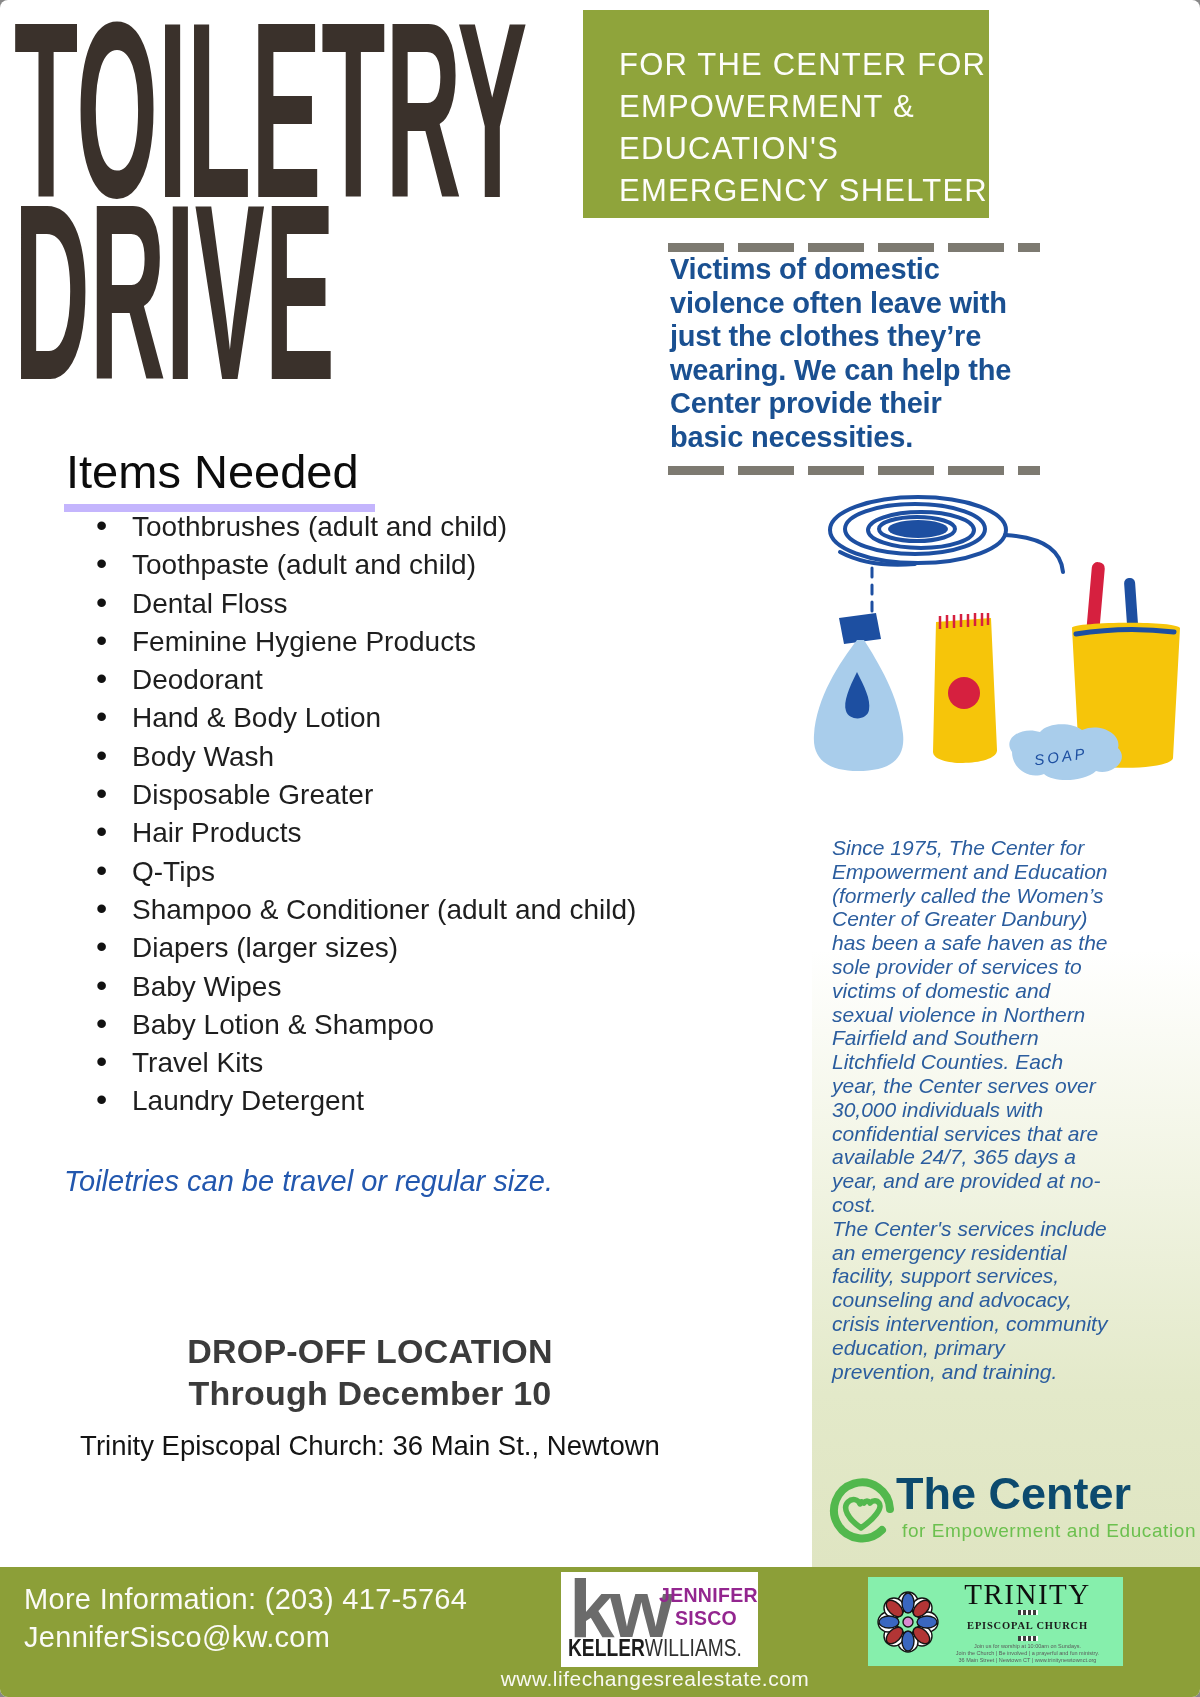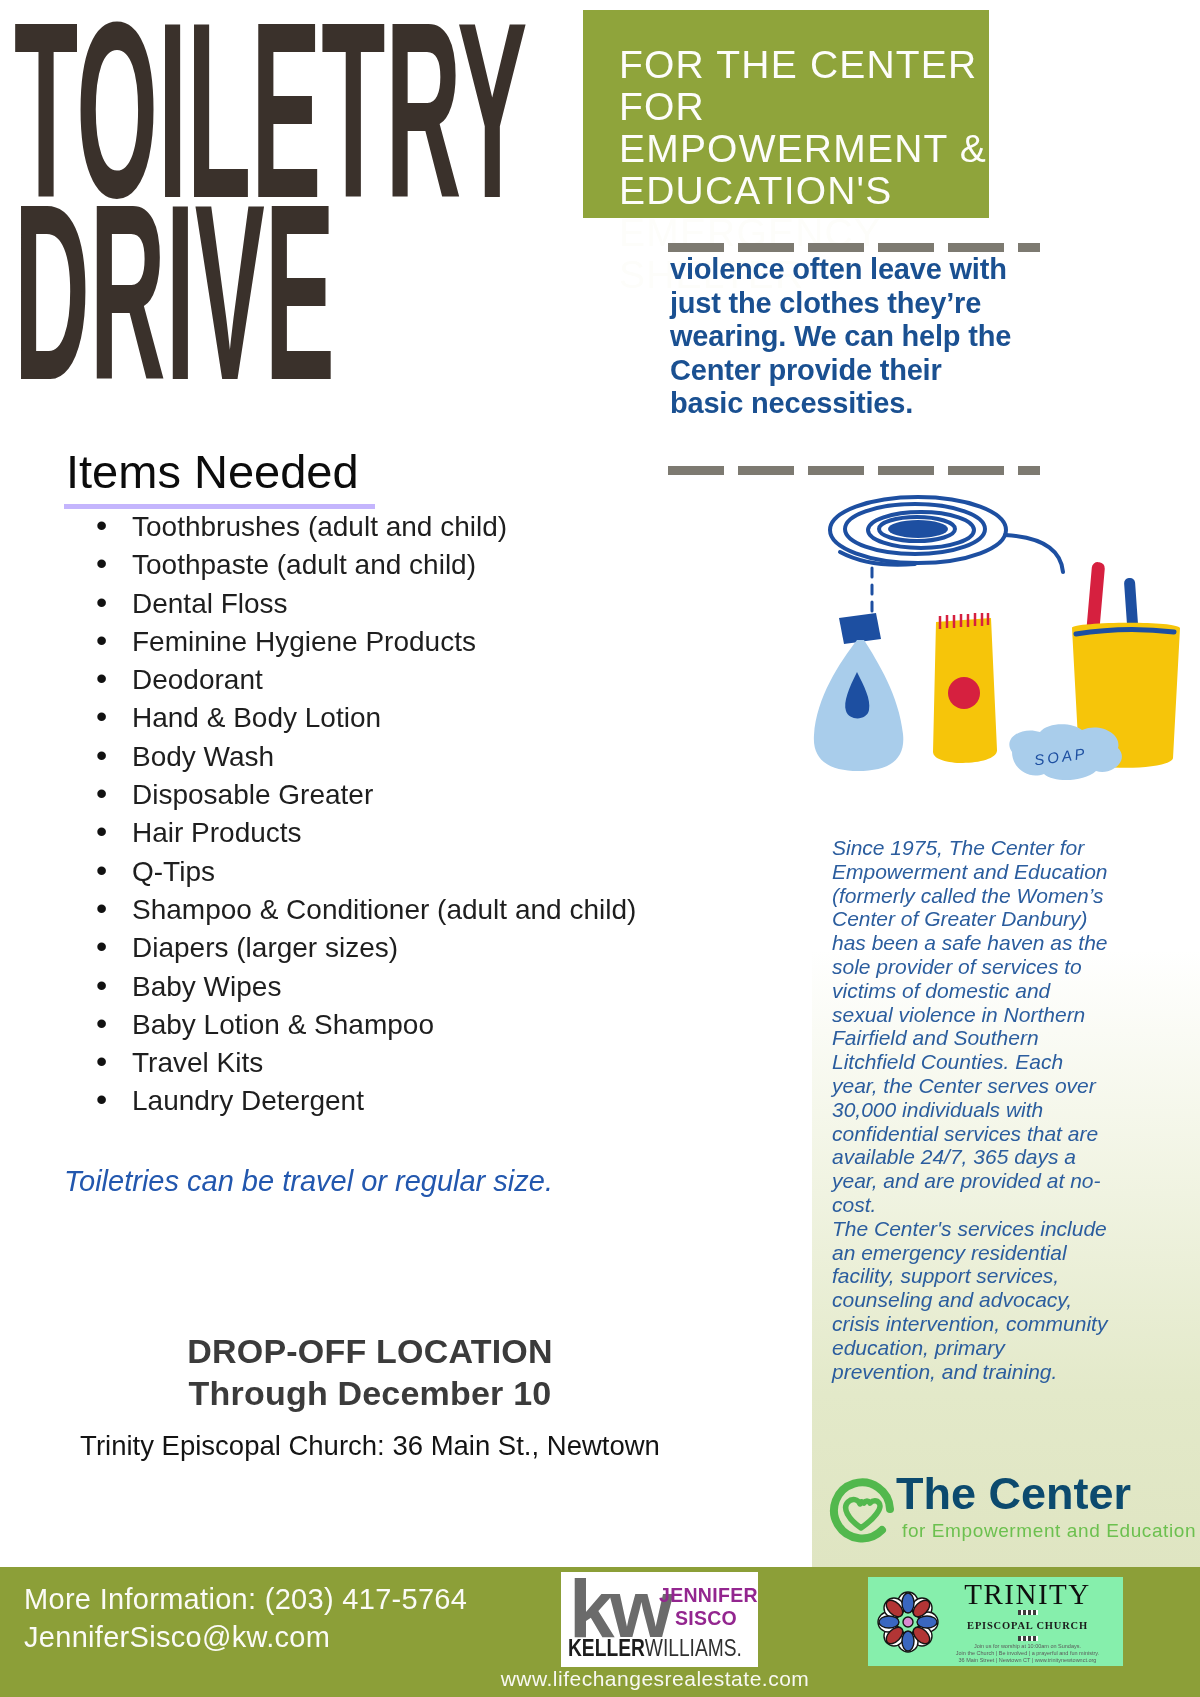--- a/index.html
+++ b/index.html
@@ -1,38 +1,38 @@
 <!DOCTYPE html>
 <html><head>
 <meta charset="utf-8">
 <style>
   html,body{margin:0;padding:0;background:#888;}
   .page{position:relative;width:1200px;height:1697px;background:#ffffff;overflow:hidden;
-        font-family:"Liberation Sans",sans-serif;margin:0 auto;}
+        font-family:"Liberation Sans",sans-serif;margin:0 auto;border-radius:8px;}
   
   .title-line{position:absolute;left:14px;font-size:250px;font-weight:700;color:#3a312b;
               line-height:1;white-space:nowrap;transform:scaleX(0.42);transform-origin:left top;
               letter-spacing:0px;}
   .title-1{top:-14px;}
   .title-2{top:168px;}
   
   .banner{position:absolute;left:583px;top:10px;width:406px;height:208px;background:#8fa43b;
           padding:34px 0 0 36px;box-sizing:border-box;}
-  .banner div{color:#fdfdfa;font-size:39px;line-height:42px;letter-spacing:1.2px;font-weight:400;}
+  .banner div{color:#fdfdfa;font-size:31px;line-height:42px;letter-spacing:1.2px;font-weight:400;}
   
   .dashrow{position:absolute;left:668px;width:372px;height:9px;
            background:repeating-linear-gradient(90deg,#7d7a71 0 56px,transparent 56px 70px);}
   .dash-top{top:243px;}
   .dash-bottom{top:466px;}
   
   .intro{position:absolute;left:670px;top:253px;width:400px;}
   .intro div{font-size:29px;line-height:33.5px;font-weight:800;color:#1a5091;letter-spacing:-0.2px;}
   
   .items-heading{position:absolute;left:64px;top:444px;font-size:47px;font-weight:400;color:#0c0c0c;
-                 border-bottom:5px solid #c4b5fd;padding:0 16px 5px 2px;}
+                 border-bottom:8px solid #c4b5fd;padding:0 16px 5px 2px;}
   .items-list{position:absolute;left:92px;top:512px;margin:0;padding:0;list-style:none;width:640px;}
   .items-list li{position:relative;padding-left:40px;font-size:28px;line-height:30px;margin-bottom:8.3px;
                  color:#1e1e1e;font-weight:400;white-space:nowrap;}
   .items-list li::before{content:"\2022";position:absolute;left:4px;top:-2px;font-size:32px;color:#111;}
   .note{position:absolute;left:64px;top:1165px;font-size:29px;font-style:italic;font-weight:500;color:#2257ae;}
   
   .dropoff{position:absolute;left:30px;top:1330px;width:680px;text-align:center;}
   .dropoff .dl{font-size:34px;font-weight:800;color:#3b3b3b;line-height:42px;letter-spacing:0.2px;}
   .dropoff .addr{margin-top:16px;font-size:27.5px;font-weight:400;color:#141414;}
   
@@ -85,20 +85,21 @@
     <div>FOR THE CENTER FOR</div>
     <div>EMPOWERMENT &amp;</div>
     <div>EDUCATION'S</div>
     <div>EMERGENCY SHELTER</div>
   </div>
 
   <div class="dashrow dash-top"></div>
   <div class="dashrow dash-bottom"></div>
 
   <div class="intro">
+    <div>Victims of domestic</div>
     <div>violence often leave with</div>
     <div>just the clothes they’re</div>
     <div>wearing. We can help the</div>
     <div>Center provide their</div>
     <div>basic necessities.</div>
   </div>
 
   <div class="items-heading">Items Needed</div>
   <ul class="items-list">
     <li>Toothbrushes (adult and child)</li>

